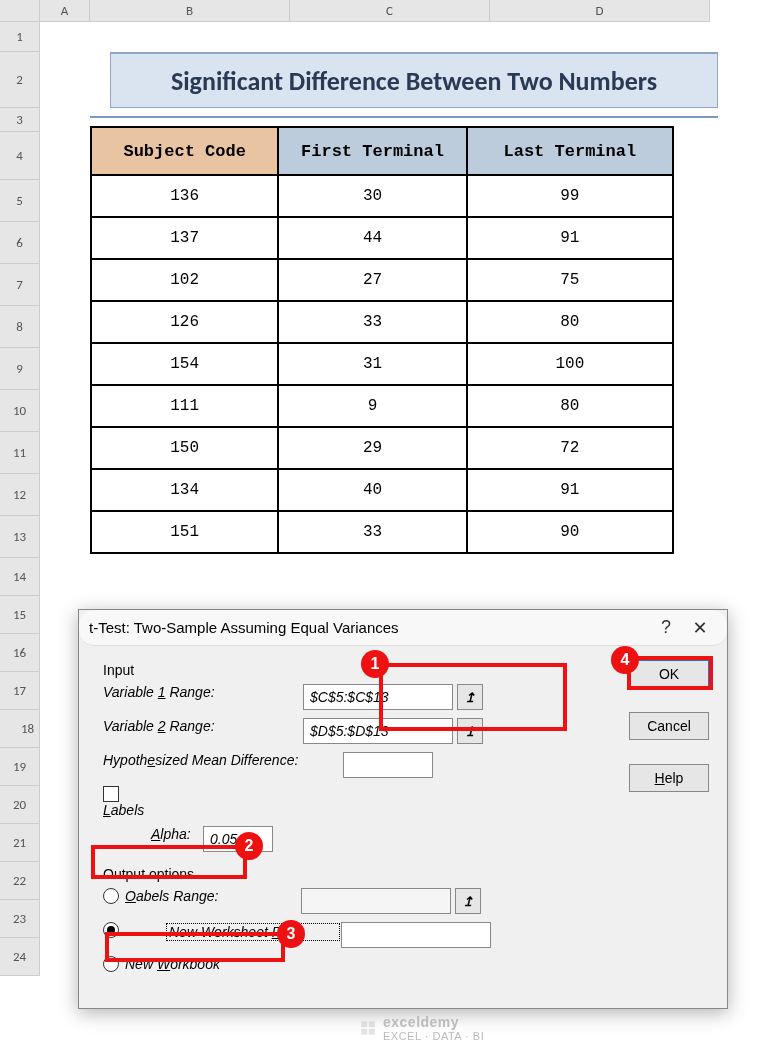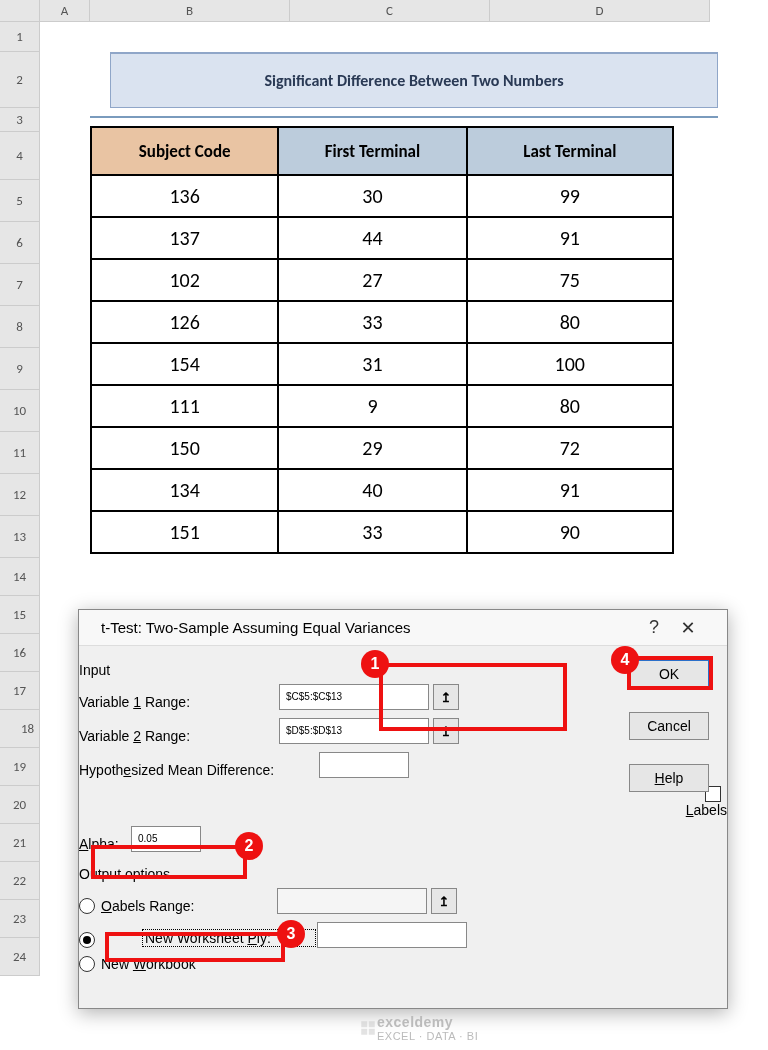--- a/index.html
+++ b/index.html
@@ -50,38 +50,39 @@
   }
   .title-row {
     height: 56px;
     display: flex;
     align-items: center;
     justify-content: center;
     background: #dae3f0;
     border: 1px solid #8fa6c8;
     border-top: 2px solid #8fa6c8;
     font-weight: 700;
-    font-size: 16px;
+    font-size: 26px;
     color: #2a3a55;
     margin-left: 70px;
     margin-right: 50px;
   }
   .title-underline {
     margin: 4px 50px 8px 50px;
     border-bottom: 2px solid #7a9bbd;
   }
   .tbl {
     border-collapse: collapse;
     margin-left: 50px;
     width: 584px;
+    font-family: Liberation Mono, monospace;
   }
   .tbl th, .tbl td {
     border: 2px solid #000;
     text-align: center;
-    font-size: 20px;
+    font-size: 16px;
     height: 42px;
   }
   .tbl th {
     font-weight: 700;
     height: 48px;
     font-size: 17px;
   }
   .tbl th.hA { background: #e9c4a3; }
   .tbl th.hB { background: #bcccdc; }
   
@@ -94,38 +95,39 @@
     background: #f0f0f0;
     border: 1px solid #888;
     box-shadow: 0 4px 18px rgba(0,0,0,0.3);
     font-family: "Segoe UI", Arial, sans-serif;
     font-size: 14px;
   }
   .dlg-title {
     display: flex;
     align-items: center;
     height: 36px;
-    padding: 0 22px;
+    padding: 0 10px;
     background: #f8f8f8;
     border-bottom: 1px solid #ddd;
+    border-radius: 15px;
   }
   .dlg-title-text { flex: 1; font-size: 15px; }
   .dlg-help-q { width: 34px; text-align: center; font-size: 18px; color: #333; }
   .dlg-close { width: 34px; text-align: center; font-size: 18px; font-weight: 300; color: #333; }
-  .dlg-body { position: relative; padding: 10px 0; }
+  .dlg-body { position: relative; padding: 10px 24px; }
   .grp-label { font-size: 14px; margin-bottom: 6px; margin-top: 6px; }
-  .fld-row { display: flex; align-items: flex-end; margin-bottom: 8px; }
+  .fld-row { display: flex; align-items: flex-start; margin-bottom: 8px; font-style: italic; }
   .fld-label { width: 200px; }
   .fld-input {
     width: 150px;
     height: 26px;
     background: #fff;
     border: 1px solid #888;
     padding: 0 6px;
-    font-size: 10px;
+    font-size: 14px;
     line-height: 24px;
   }
   .fld-input.sm { width: 70px; }
   .fld-input.med { width: 150px; }
   .range-pick {
     width: 26px;
     height: 26px;
     background: #e6e6e6;
     border: 1px solid #888;
     margin-left: 4px;
@@ -221,20 +223,21 @@
   }
   .under { text-decoration: underline; }
   .watermark {
     position: absolute;
     left: 280px; top: 368px;
     font-size: 11px;
     color: #bbb;
     letter-spacing: 0.5px;
     display: flex;
     align-items: center;
+    gap: 6px;
   }
   .watermark svg { opacity: 0.4; }
 </style>
 </head>
 <body>
 
 <div class="colhdr" style="left:0;width:40px;border-right:1px solid #ccc;"></div>
 <div class="colhdr" style="left:40px;width:50px;">A</div>
 <div class="colhdr" style="left:90px;width:200px;">B</div>
 <div class="colhdr" style="left:290px;width:200px;">C</div>
@@ -364,21 +367,21 @@
       <span class="fld-input sm" style="width:90px;"></span>
     </div>
 
     <div class="fld-row" style="margin-top:8px;flex-direction:column;">
       <span class="chk"></span>
       <span>
         <span class="under">L</span><span>abels</span>
       </span>
     </div>
 
-    <div class="fld-row" style="margin-top:8px;">
+    <div class="fld-row" style="margin-top:8px;margin-left:48px;">
       <span style="width:52px;">
         <span class="under">A</span><span>lpha:</span>
       </span>
       <span class="fld-input sm">0.05</span>
     </div>
 
     <div class="grp-label" style="margin-top:14px;">Output options</div>
 
     <div class="fld-row">
       <span class="rad"></span>

